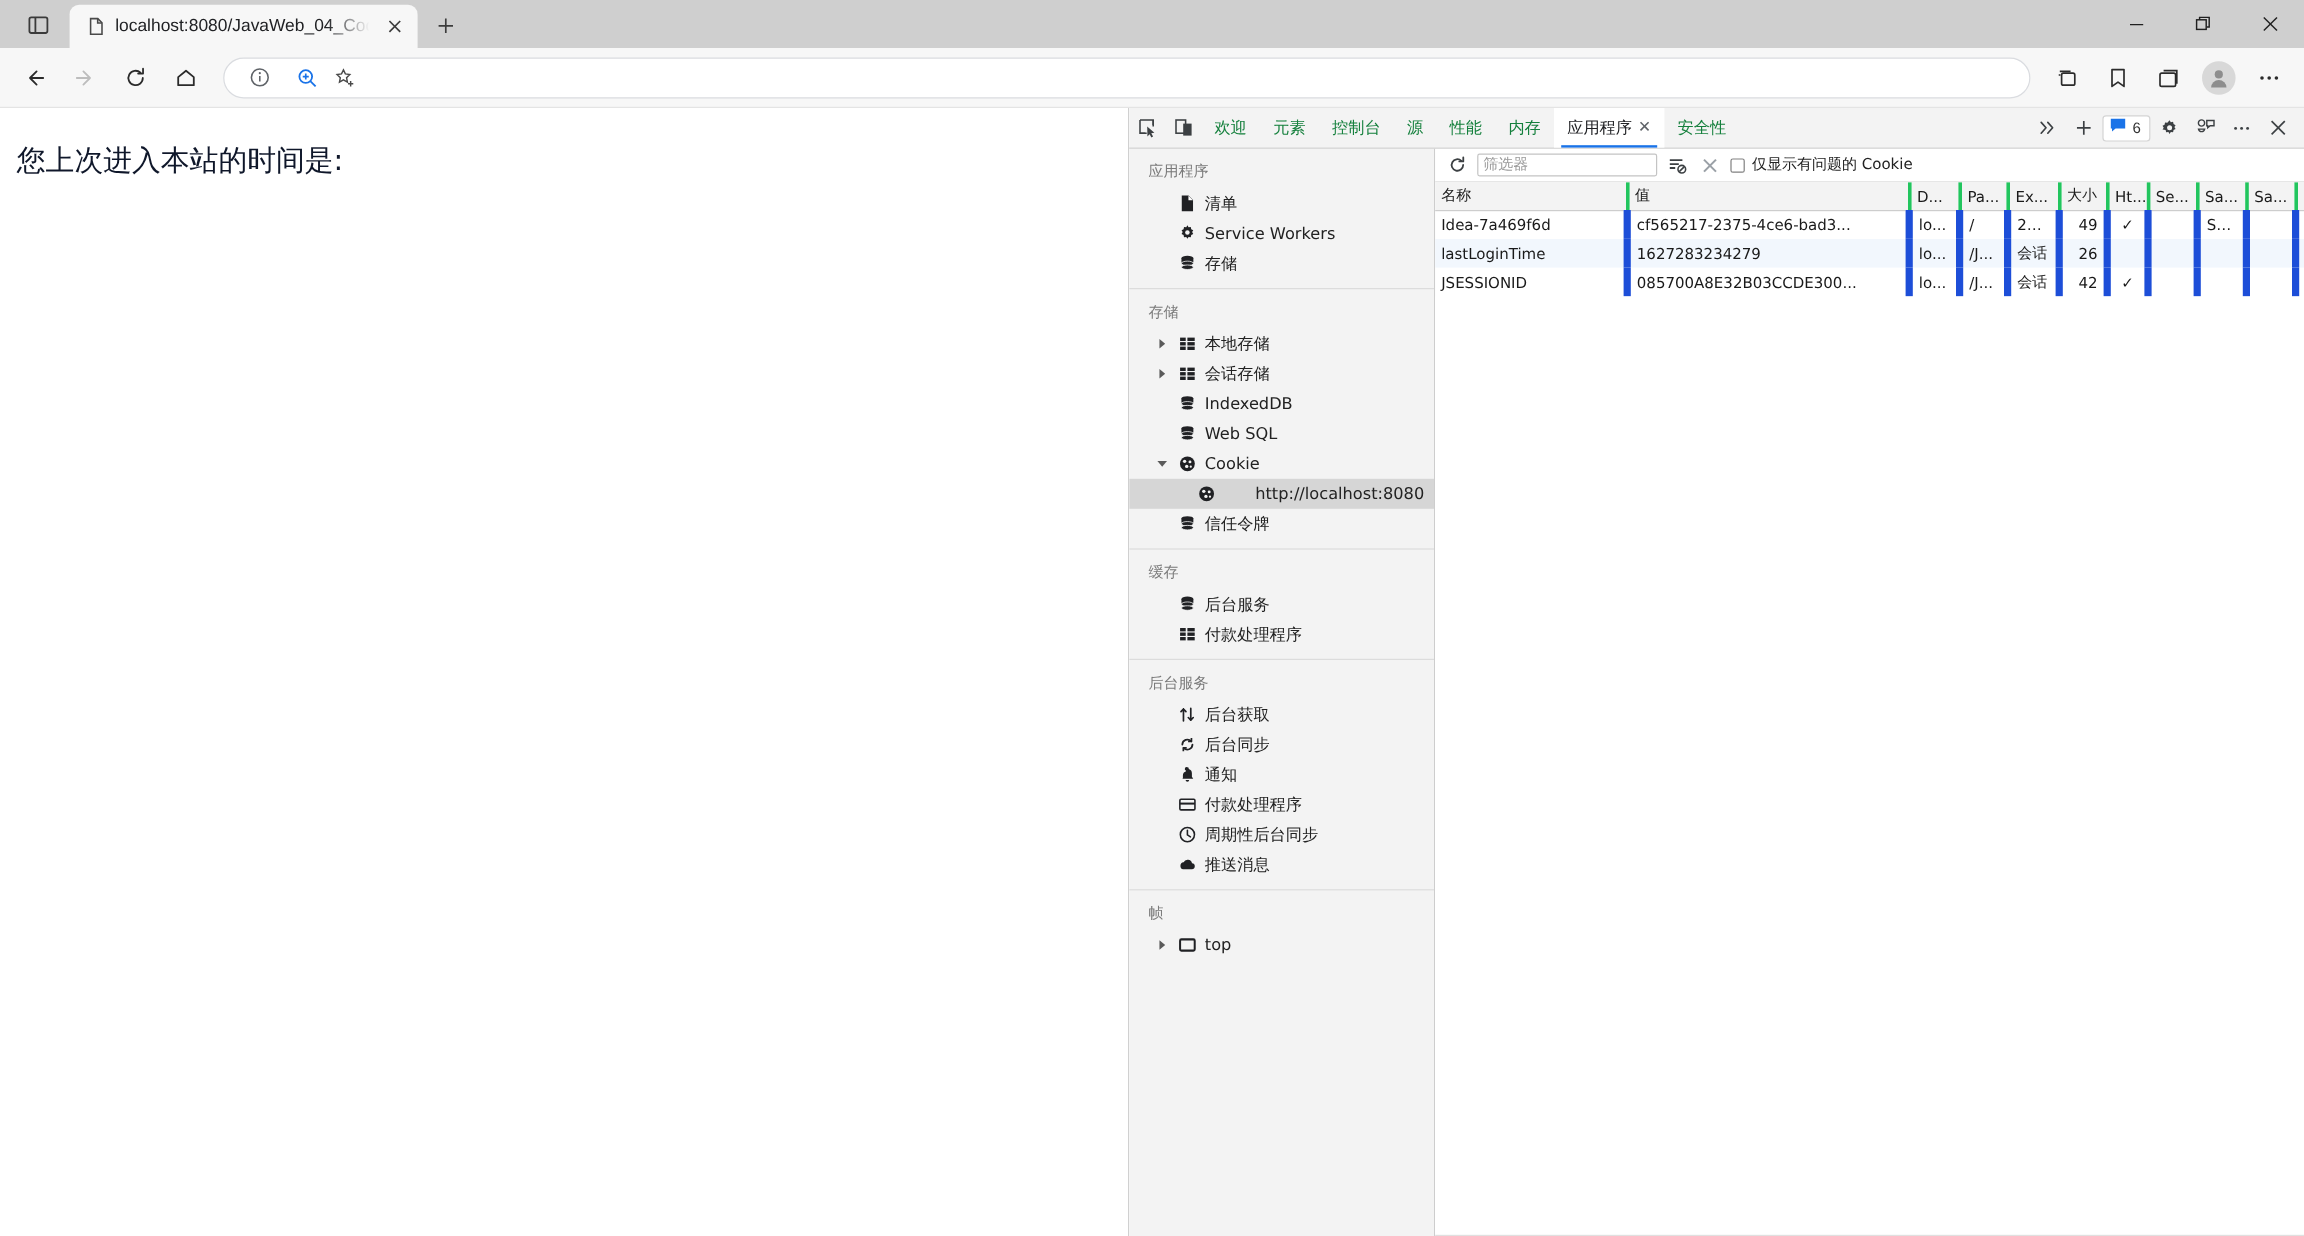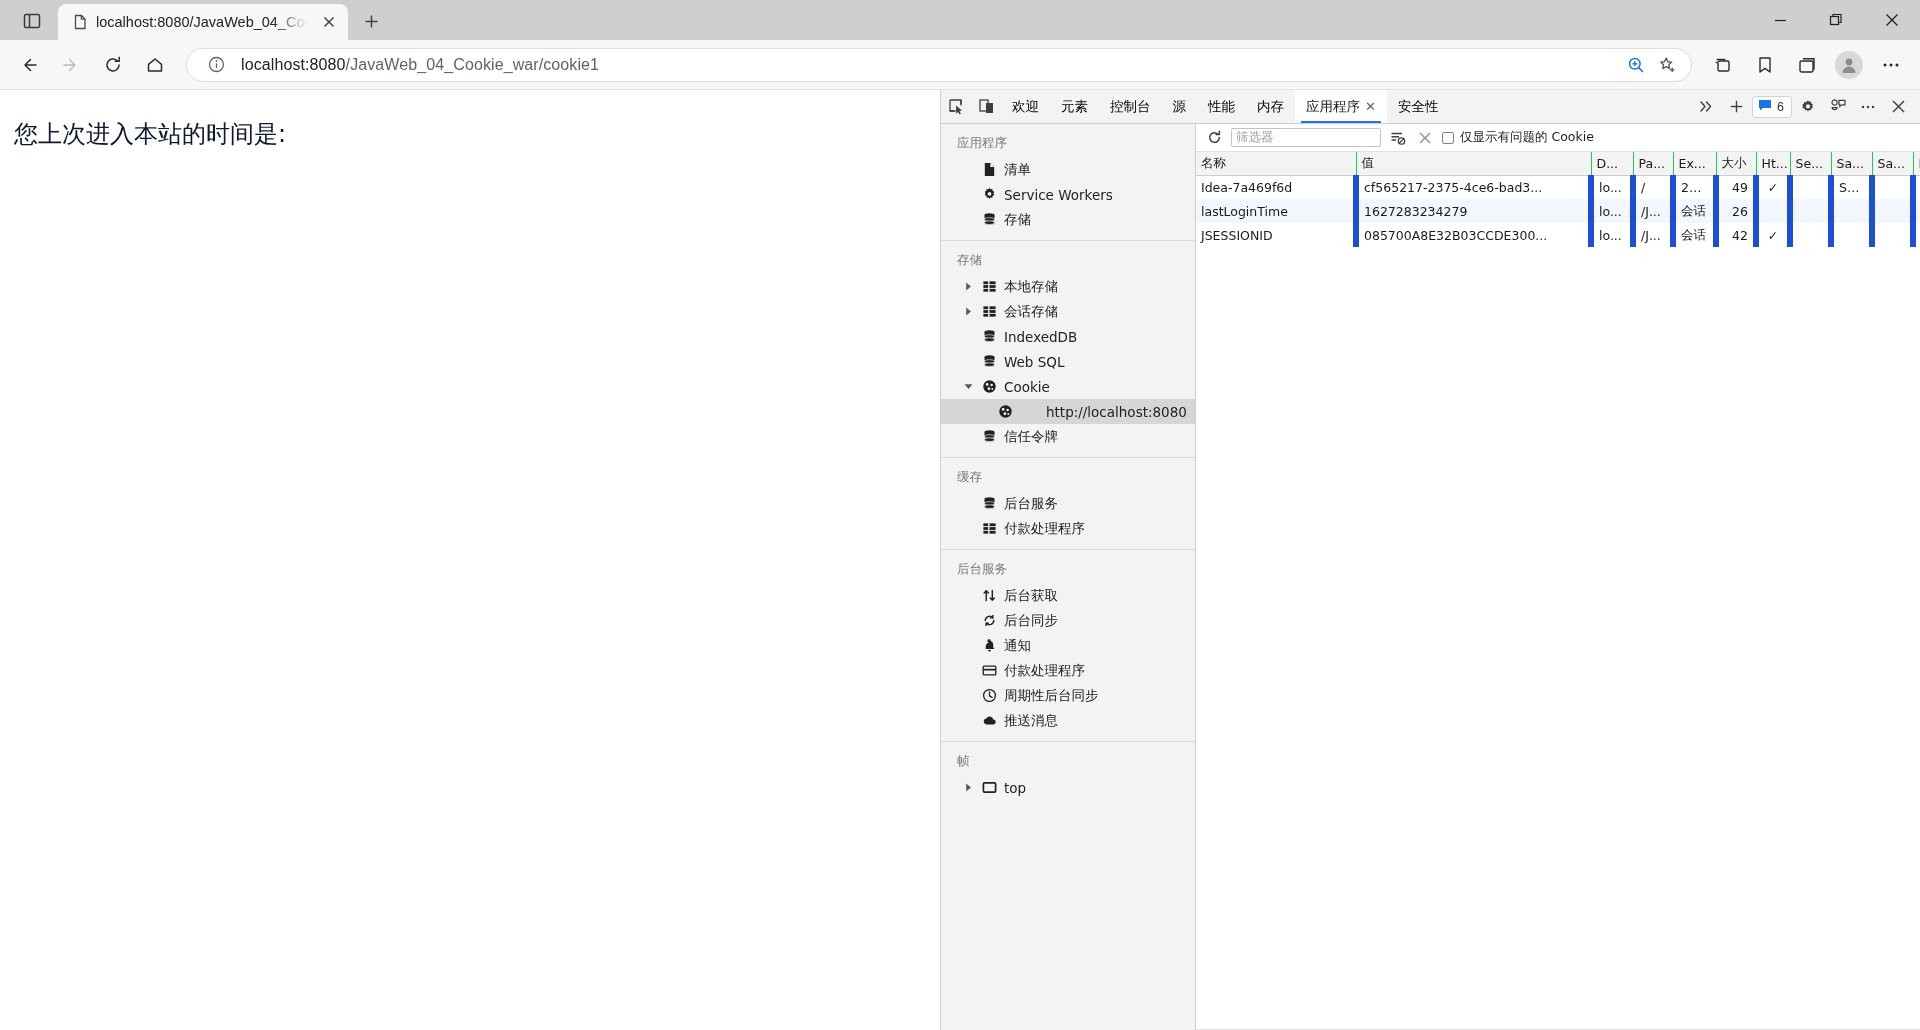--- a/index.html
+++ b/index.html
@@ -79,21 +79,21 @@
   .dt-tabbar {
     height: 34px; background: #f3f3f3; display: flex; align-items: stretch;
     border-bottom: 1px solid #cdcdcd; flex: none;
   }
   .dt-iconbtn {
     width: 30px; display: flex; align-items: center; justify-content: center; flex: none;
   }
   .dt-tabs { display: flex; align-items: stretch; flex: 1; min-width: 0; }
   .dt-tab {
     padding: 0 11px; display: flex; align-items: center; gap: 5px;
-    font-size: 13.5px; color: #000000; position: relative; white-space: nowrap;
+    font-size: 13.5px; color: #15803d; position: relative; white-space: nowrap;
     font-family: "DejaVu Sans", sans-serif;
   }
   .dt-tab.active { background: #ffffff; color: #202124; }
   .dt-tab.active::after {
     content: ""; position: absolute; left: 6px; right: 6px; bottom: 0;
     height: 2.5px; background: #1a73e8;
   }
   .dt-tab .tclose { font-size: 13px; color: #5f6368; }
   .dt-right { display: flex; align-items: center; gap: 2px; padding-right: 8px; flex: none; }
   .dt-rbtn { width: 28px; height: 26px; display: flex; align-items: center; justify-content: center; }
@@ -139,21 +139,21 @@
   }
   .ck-check { display: flex; align-items: center; gap: 6px; font-size: 12.5px; color: #222; }
   .cbox { width: 12px; height: 12px; border: 1px solid #808080; border-radius: 2px; background: #fff; flex: none; }
 
   .ck-table-wrap { flex: 0 0 auto; }
   table.ck { border-collapse: collapse; width: 100%; table-layout: fixed;
              font-family: "DejaVu Sans", sans-serif; }
   table.ck th {
     font-weight: normal; font-size: 12.5px; color: #1a1a1a; text-align: left;
     height: 23px; padding: 0 5px; background: #f3f3f3;
-    border-right: 1px solid #22c55e; border-bottom: 1px solid #cdcdcd;
+    border-right: 3px solid #22c55e; border-bottom: 1px solid #cdcdcd;
     overflow: hidden; white-space: nowrap;
   }
   table.ck td {
     font-size: 12.5px; color: #1a1a1a; height: 24px; padding: 0 5px;
     border-right: 6px solid #1d4ed8; overflow: hidden; white-space: nowrap;
     text-overflow: ellipsis;
   }
   table.ck tbody tr.alt { background: #f2f7fd; }
   td.num { text-align: right; }
   td.ctr { text-align: center; }
@@ -253,21 +253,20 @@
     </div>
 
     <div class="omnibox">
       <span class="om-ico">
         <svg width="17" height="17" viewBox="0 0 17 17">
             <circle cx="8.5" cy="8.5" r="7" fill="none" stroke="#5f6368" stroke-width="1.3"></circle>
             <line x1="8.5" y1="7.3" x2="8.5" y2="12" stroke="#5f6368" stroke-width="1.3"></line>
             <circle cx="8.5" cy="5" r="0.9" fill="#5f6368"></circle>
           </svg>
       </span>
-      <span class="url"><span class="host">localhost:8080</span><span class="path">/JavaWeb_04_Cookie_war/cookie1</span></span>
       <span class="om-right">
         <span class="om-ico">
           <svg width="18" height="18" viewBox="0 0 18 18">
               <circle cx="7.8" cy="7.8" r="5.3" fill="none" stroke="#1a73e8" stroke-width="1.5"></circle>
               <line x1="11.6" y1="11.6" x2="16" y2="16" stroke="#1a73e8" stroke-width="1.5"></line>
               <line x1="5.3" y1="7.8" x2="10.3" y2="7.8" stroke="#1a73e8" stroke-width="1.4"></line>
               <line x1="7.8" y1="5.3" x2="7.8" y2="10.3" stroke="#1a73e8" stroke-width="1.4"></line>
             </svg>
         </span>
         <span class="om-ico">

